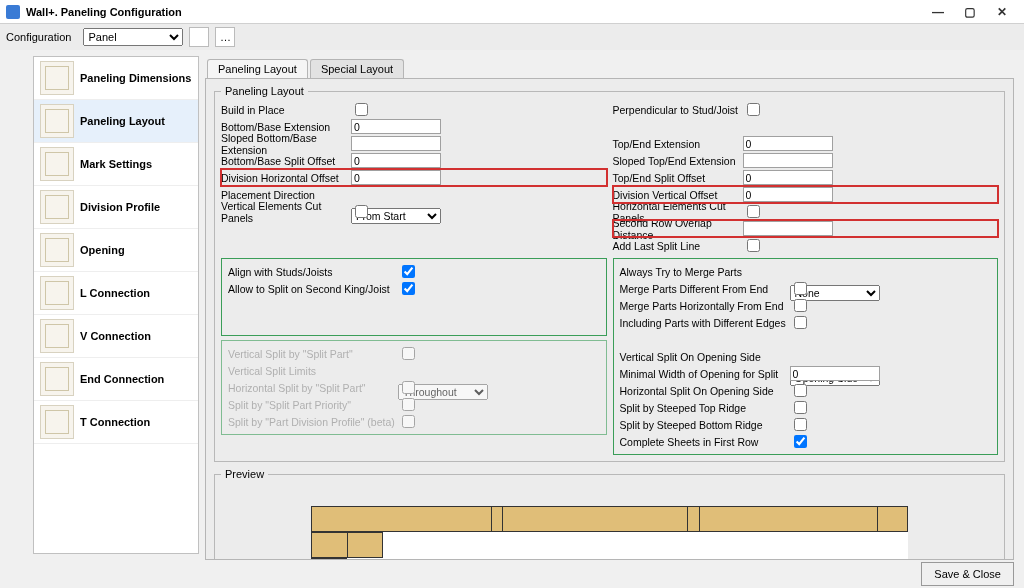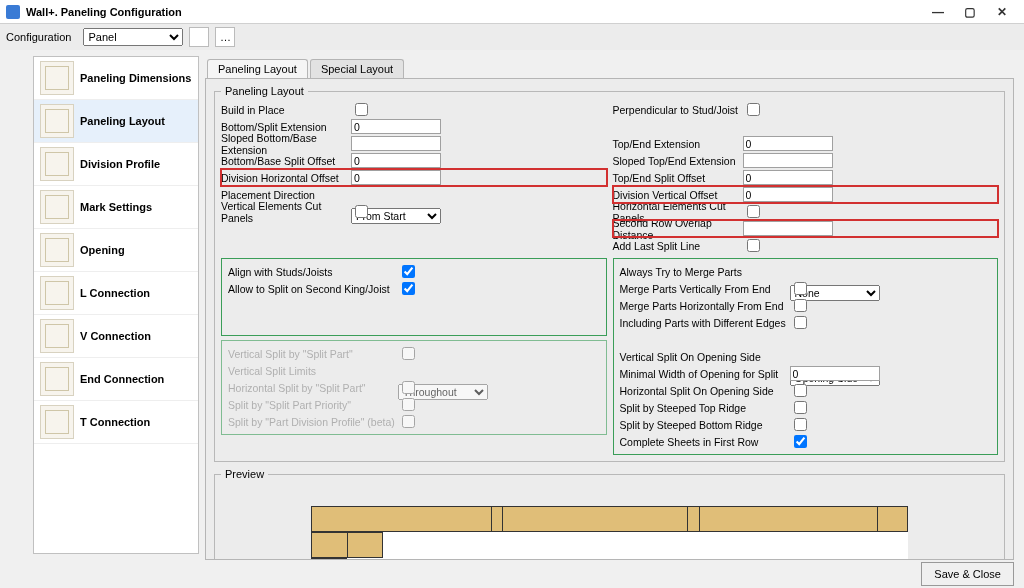--- a/index.html
+++ b/index.html
@@ -69,25 +69,25 @@
         <div class="sb-item">
           <div class="sb-thumb"></div>
           <div class="sb-label">Paneling Dimensions</div>
         </div>
         <div class="sb-item selected">
           <div class="sb-thumb"></div>
           <div class="sb-label">Paneling Layout</div>
         </div>
         <div class="sb-item">
           <div class="sb-thumb"></div>
+          <div class="sb-label">Mark Settings</div>
+        </div>
+        <div class="sb-item">
+          <div class="sb-thumb"></div>
           <div class="sb-label">Division Profile</div>
-        </div>
-        <div class="sb-item">
-          <div class="sb-thumb"></div>
-          <div class="sb-label">Mark Settings</div>
         </div>
         <div class="sb-item">
           <div class="sb-thumb"></div>
           <div class="sb-label">Opening</div>
         </div>
         <div class="sb-item">
           <div class="sb-thumb"></div>
           <div class="sb-label">L Connection</div>
         </div>
         <div class="sb-item">
@@ -112,21 +112,21 @@
     <div class="panel">
       <fieldset>
         <legend>Paneling Layout</legend>
         <div class="grid2">
           <div id="lay-left">
               <div class="row">
                 <div class="lbl">Build in Place</div>
                 <input type="checkbox" style="">
               </div>
               <div class="row">
-                <div class="lbl">Bottom/Split Extension</div>
+                <div class="lbl">Bottom/Base Extension</div>
                 <input type="text" value="0" style="">
               </div>
               <div class="row">
                 <div class="lbl">Sloped Bottom/Base Extension</div>
                 <input type="text" style="">
               </div>
               <div class="row">
                 <div class="lbl">Bottom/Base Split Offset</div>
                 <input type="text" value="0" style="">
               </div>
@@ -214,21 +214,21 @@
                 </div>
               </div>
           </div>
           <div>
             <div class="subgrp" id="sub-r">
                 <div class="row">
                   <div class="lbl">Always Try to Merge Parts</div>
                   <select><option>None</option></select>
                 </div>
                 <div class="row">
-                  <div class="lbl">Merge Parts Vertically From End</div>
+                  <div class="lbl">Merge Parts Different From End</div>
                   <input type="checkbox" style="">
                 </div>
                 <div class="row">
                   <div class="lbl">Merge Parts Horizontally From End</div>
                   <input type="checkbox" style="">
                 </div>
                 <div class="row">
                   <div class="lbl">Including Parts with Different Edges</div>
                   <input type="checkbox" style="">
                 </div>

